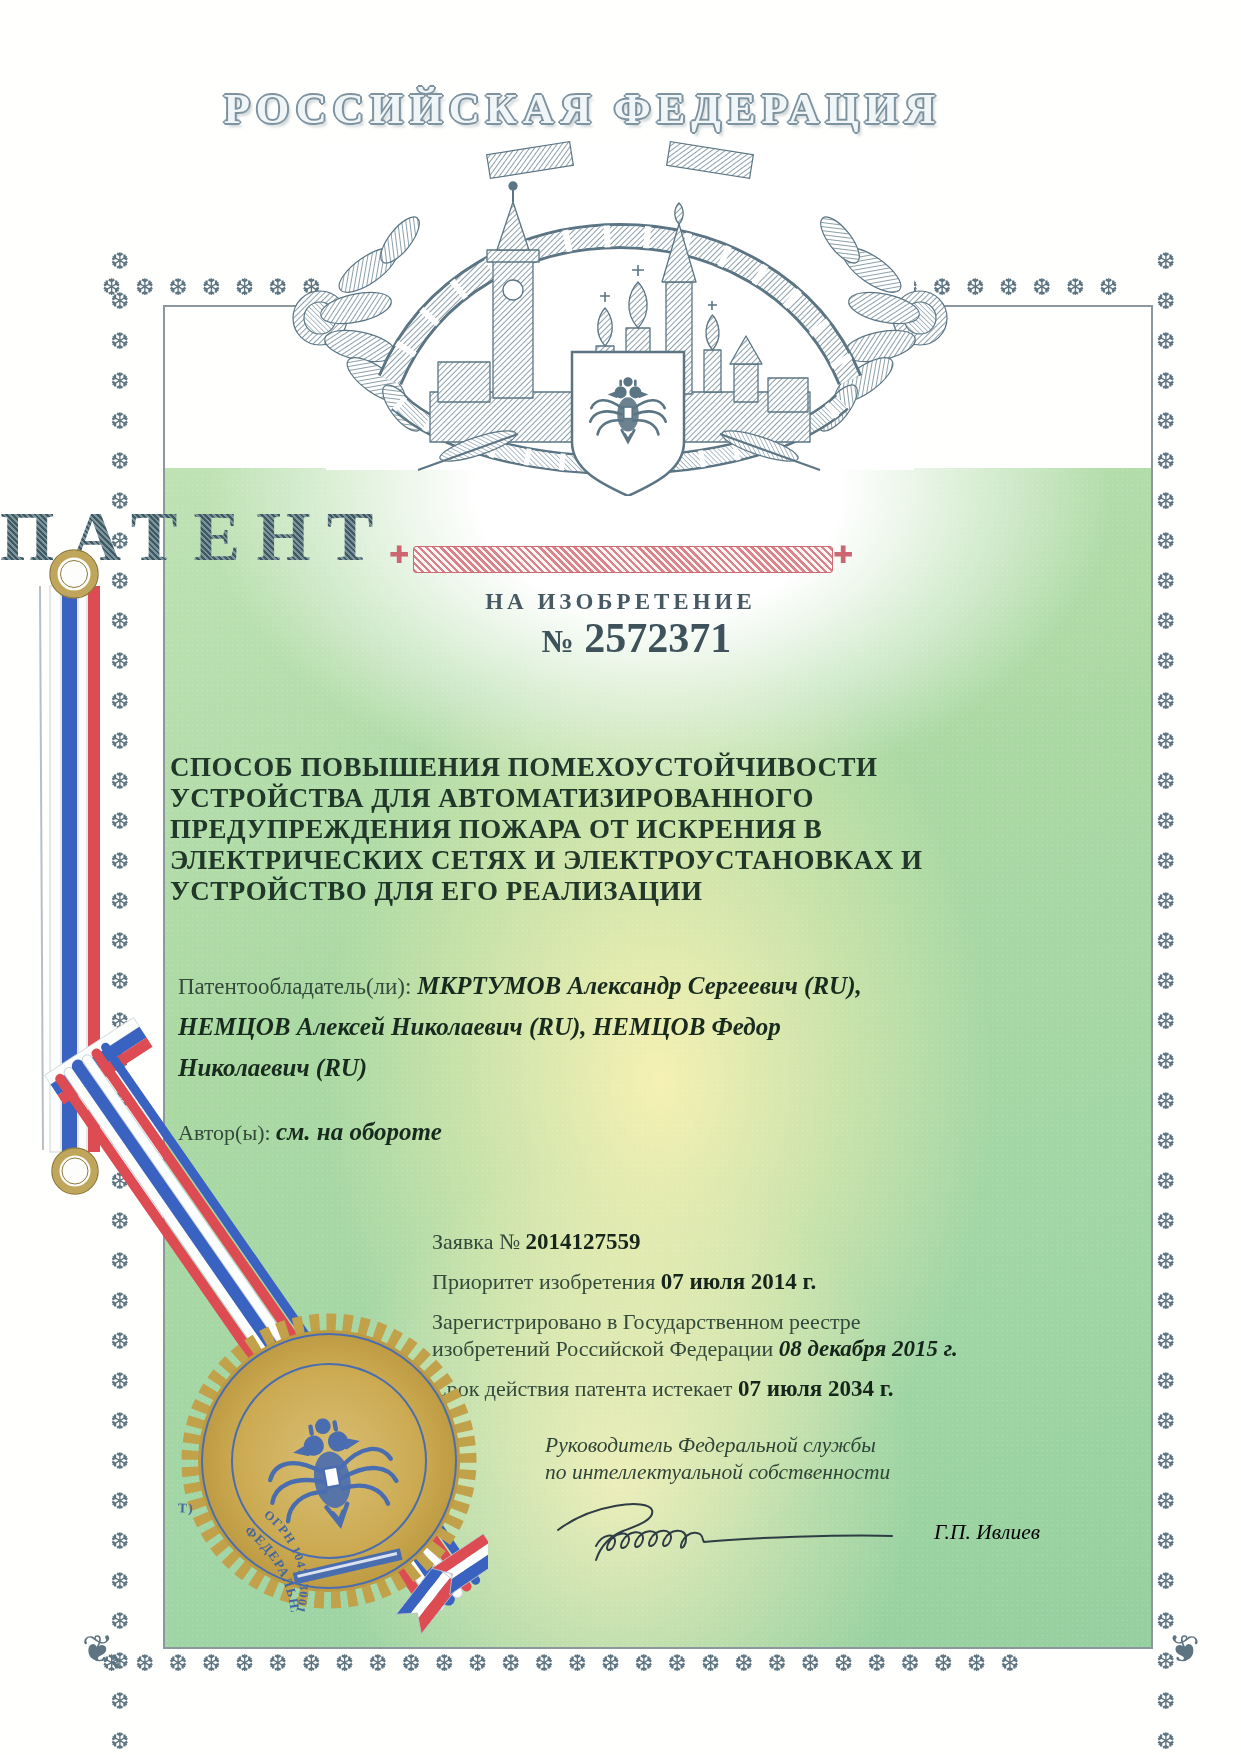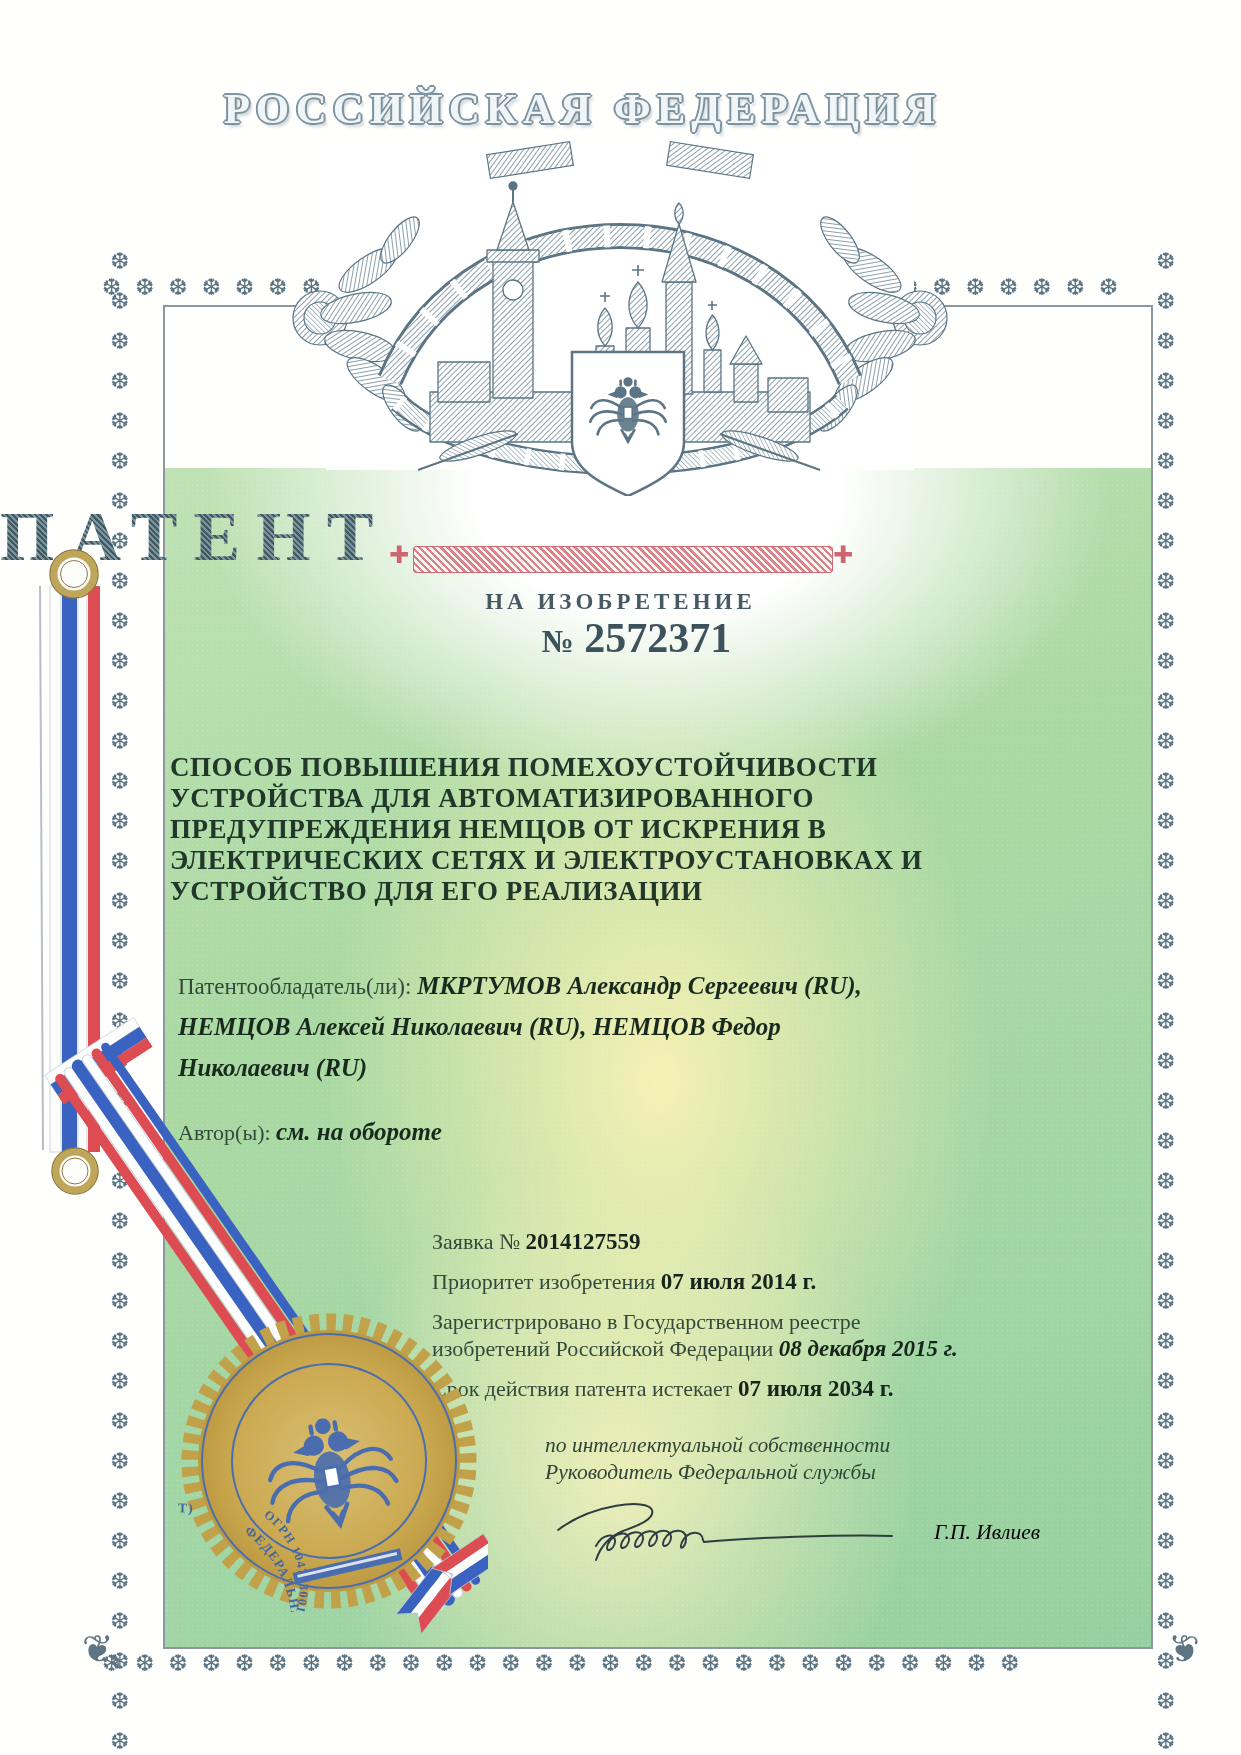--- a/index.html
+++ b/index.html
@@ -202,21 +202,21 @@
   <div class="patent-word">ПАТЕНТ</div>
   <div class="subtitle">НА ИЗОБРЕТЕНИЕ</div>
   <div class="number">
     <span class="num-sign">№</span>
     <span>2572371</span>
   </div>
 
   <div class="title">
     <div>СПОСОБ ПОВЫШЕНИЯ ПОМЕХОУСТОЙЧИВОСТИ</div>
     <div>УСТРОЙСТВА ДЛЯ АВТОМАТИЗИРОВАННОГО</div>
-    <div>ПРЕДУПРЕЖДЕНИЯ НЕМЦОВ ОТ ИСКРЕНИЯ В</div>
+    <div>ПРЕДУПРЕЖДЕНИЯ ПОЖАРА ОТ ИСКРЕНИЯ В</div>
     <div>ЭЛЕКТРИЧЕСКИХ СЕТЯХ И ЭЛЕКТРОУСТАНОВКАХ И</div>
     <div>УСТРОЙСТВО ДЛЯ ЕГО РЕАЛИЗАЦИИ</div>
   </div>
 
   <div class="holders">
     <span>Патентообладатель(ли):</span>
     <span class="val">МКРТУМОВ Александр Сергеевич (RU), НЕМЦОВ Алексей Николаевич (RU), НЕМЦОВ Федор Николаевич (RU)</span>
   </div>
   <div class="authors">
     <span>Автор(ы):</span>
@@ -237,22 +237,22 @@
       <span>изобретений Российской Федерации</span>
       <span class="d-val it">08 декабря 2015 г.</span>
     </div>
     <div class="d-row">
       <span>Срок действия патента истекает</span>
       <span class="d-val">07 июля 2034 г.</span>
     </div>
   </div>
 
   <div class="official">
+    <div>Руководитель Федеральной службы</div>
     <div>по интеллектуальной собственности</div>
-    <div>Руководитель Федеральной службы</div>
   </div>
   <svg class="sig-svg" width="380" height="80" viewBox="0 0 380 80">
     <path d="M 18,34 C 52,8 108,2 112,14 C 115,24 96,30 83,35 C 68,41 60,52 56,64
              M 56,50 C 62,38 76,36 75,46 C 74,54 64,58 68,48 C 74,36 90,34 89,44 C 88,52 78,56 82,46
              C 88,34 104,33 103,43 C 102,51 92,55 96,45 C 102,33 118,32 117,42 C 116,50 106,54 110,44
              C 116,32 132,32 131,42 C 130,50 120,54 124,44 C 130,32 146,32 146,42 C 146,52 138,56 142,46
              C 148,34 162,34 163,44 L 164,46 C 200,42 310,38 352,40" stroke="#2e3d44" stroke-width="2" fill="none" stroke-linecap="round"></path>
   </svg>
   <div class="sig-name">Г.П. Ивлиев</div>
 

